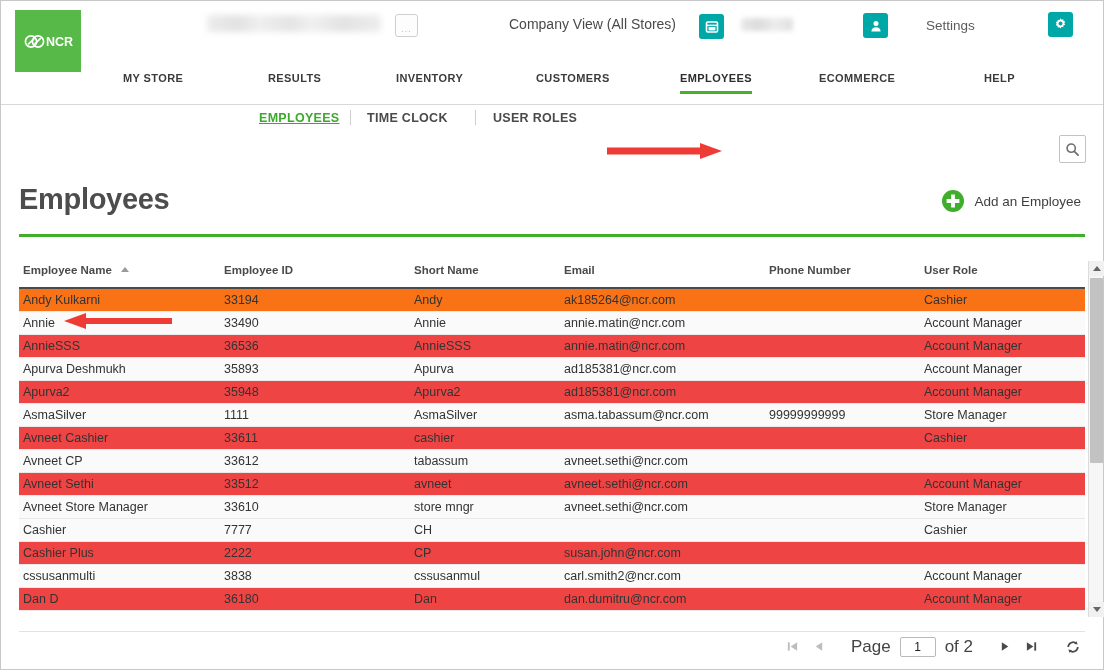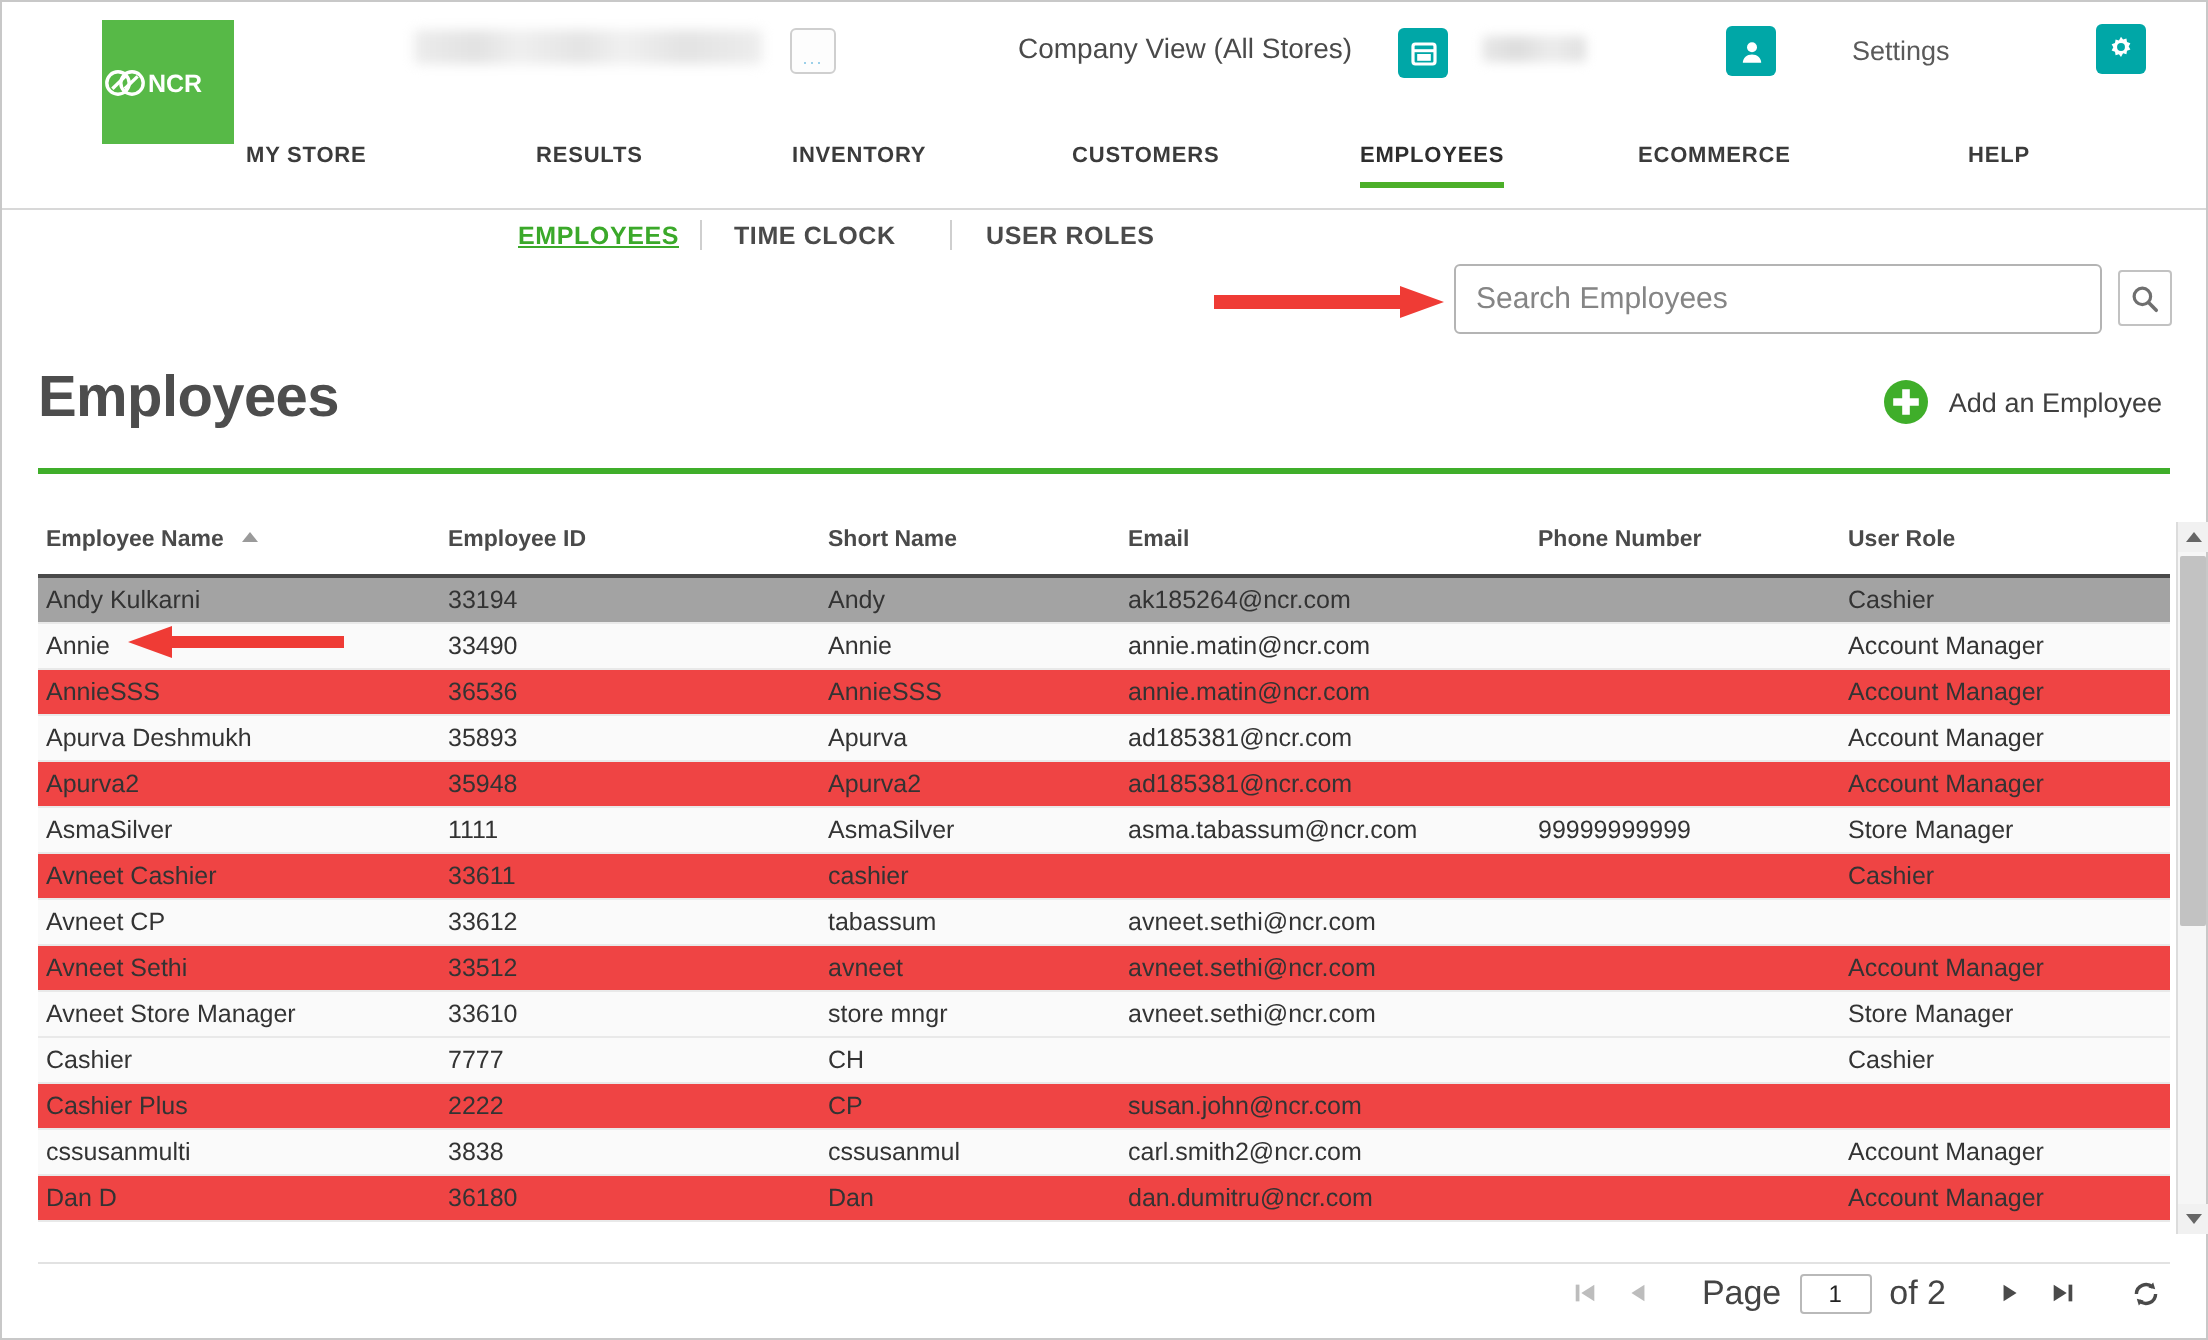--- a/index.html
+++ b/index.html
@@ -10,21 +10,21 @@
     font-family:"Liberation Sans", sans-serif;
     color:#333333;
     overflow:hidden;
   }
   .page { position:relative; width:1104px; height:670px; border:1px solid #c8c8c8; background:#fff; }
 
   
   .topbar { position:relative; height:71px; background:#fff; }
   .logo {
     position:absolute; left:14px; top:9px; width:66px; height:62px;
-    background:#57b947; display:flex; align-items:center; margin-left:36px;
+    background:#57b947; display:flex; align-items:center; justify-content:center;
   }
   .logo svg { display:block; }
   .store-name-blur {
     position:absolute; left:206px; top:14px; width:174px; height:17px;
     background:linear-gradient(90deg,#ececec 0%,#e2e2e2 18%,#efefef 30%,#e4e4e4 48%,#f0f0f0 60%,#e3e3e3 78%,#ededed 100%);
     filter:blur(3px); border-radius:2px;
   }
   .dots-btn {
     position:absolute; left:394px; top:13px; width:23px; height:23px;
     background:#fdfdfd; border:1px solid #cfcfcf; border-radius:3px;
@@ -107,21 +107,21 @@
   .sort-tri {
     display:inline-block; margin-left:6px; width:0; height:0; vertical-align:2px;
     border-left:4px solid transparent; border-right:4px solid transparent; border-bottom:5px solid #9a9a9a;
   }
   .thead-rule { height:2px; background:#4a4a4a; margin-bottom:0; }
 
   .tbody { position:relative; height:330px; overflow:hidden; }
   .row { display:flex; height:23px; align-items:center; border-bottom:1px solid #e9e9e9; }
   .row.odd  { background:#ef4444; }
   .row.even { background:#fafafa; }
-  .row.selected { background:#a3a3a3; }
+  .row.selected { background:#f97316; }
   .cell { font-size:12.5px; color:#333; white-space:nowrap; overflow:hidden; }
 
   .c-name  { width:205px; padding-left:4px; }
   .c-id    { width:190px; }
   .c-short { width:150px; }
   .c-email { width:205px; }
   .c-phone { width:155px; }
   .c-role  { width:140px; }
 
   
@@ -215,23 +215,20 @@
   </div>
 
   <div class="subnav">
     <a href="#" class="active" style="left:258px">EMPLOYEES</a>
     <div class="divider" style="left:349px"></div>
     <a href="#" style="left:366px">TIME CLOCK</a>
     <div class="divider" style="left:474px"></div>
     <a href="#" style="left:492px">USER ROLES</a>
   </div>
 
-  <div class="search-box">
-    <input type="text" placeholder="Search Employees" style="">
-  </div>
   <div class="search-btn">
     <svg width="15" height="15" viewBox="0 0 16 16" aria-hidden="true">
       <circle cx="6.6" cy="6.6" r="4.4" fill="none" stroke="#6f6f6f" stroke-width="1.7"></circle>
       <line x1="9.9" y1="9.9" x2="14" y2="14" stroke="#6f6f6f" stroke-width="1.9" stroke-linecap="round"></line>
     </svg>
   </div>
 
   <svg class="arrow arrow-search" width="118" height="20" viewBox="0 0 118 20">
     <line x1="2" y1="10" x2="96" y2="10" stroke="#ef3b35" stroke-width="7"></line>
     <polygon points="95,2 117,10 95,18" fill="#ef3b35"></polygon>

